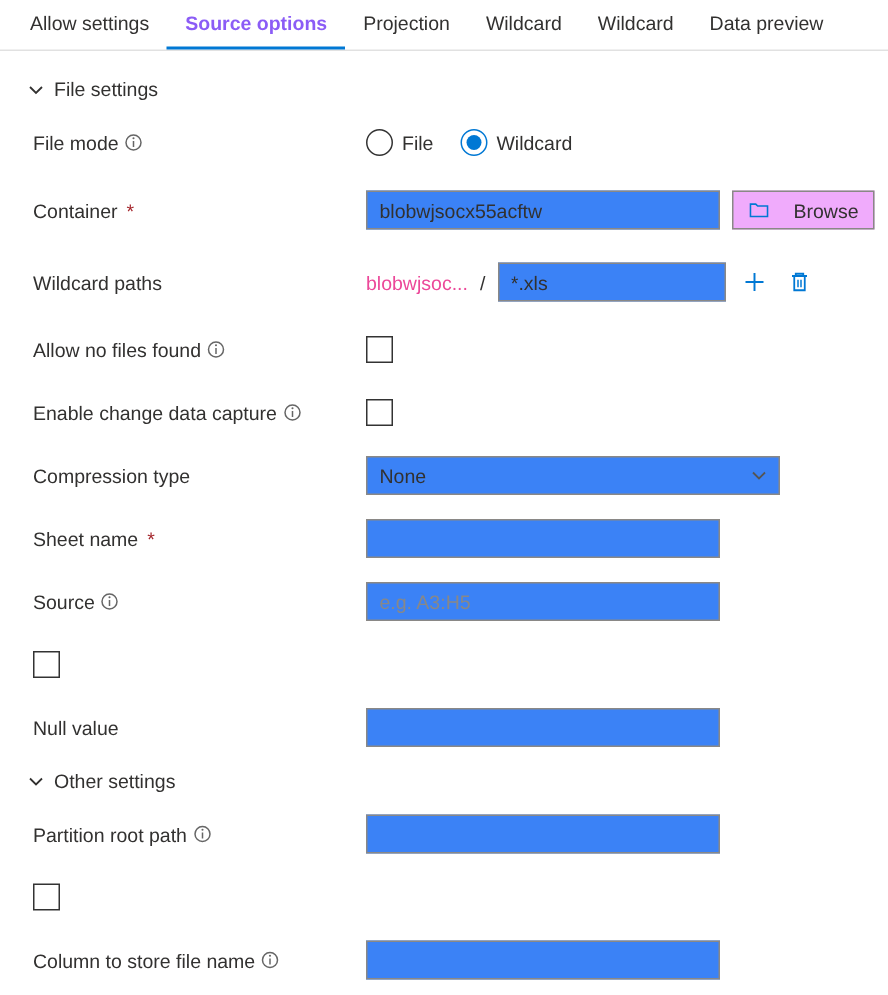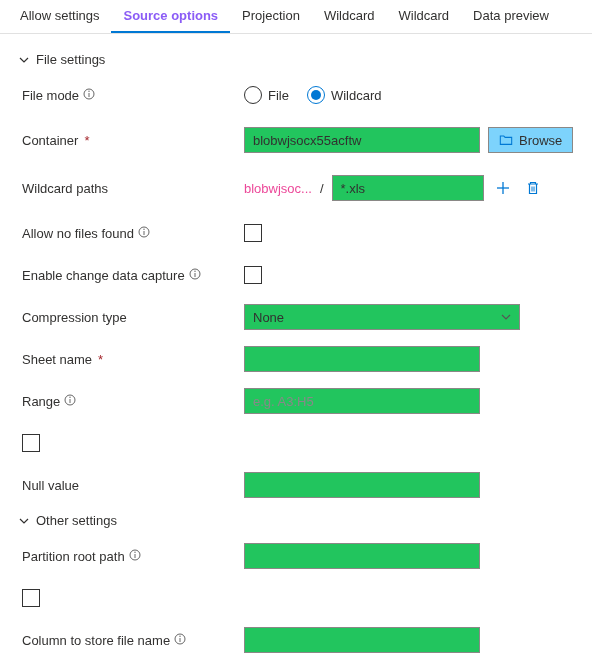--- a/index.html
+++ b/index.html
@@ -52,21 +52,21 @@
     display: flex;
     align-items: center;
     min-height: 28px;
     margin-bottom: 14px;
   }
   .row.tall { min-height: 34px; }
   .label-col {
     width: 222px;
     flex-shrink: 0;
     display: flex;
-    align-items: flex-start;
+    align-items: center;
     gap: 4px;
     font-size: 13px;
   }
   .ctrl-col {
     flex: 1;
     display: flex;
     align-items: center;
     gap: 8px;
   }
   .req { color: #a4262c; margin-left: 2px;}
@@ -87,41 +87,41 @@
   .radio-dot {
     width:10px; height:10px; border-radius:50%; background:#0078d4; display:none;
   }
   .radio.checked .radio-dot { display:block; }
   input.txt, .select-box {
     border:1px solid #8a8886;
     height:26px;
     padding:2px 8px;
     font-size:13px;
     font-family:inherit;
-    background:#22c55e;
+    background:#3b82f6;
     color:#323130;
   }
   input.txt::placeholder { color:#888; }
   .w-full { width: 236px; }
   .w-sm { width: 152px; }
   .select-box {
     width:276px;
     display:flex; align-items:center; justify-content:space-between;
     cursor:pointer;
   }
   .select-box svg { width:10px; height:10px; color:#555; }
   .checkbox {
     width:18px; height:18px; border:1px solid #333; background:#fff; cursor:pointer;
     flex-shrink:0;
   }
   .btn {
     height:26px;
     border:1px solid #8a8886;
-    background:#7dd3fc;
-    display:flex; align-items:center; gap:6px;
+    background:#f0abfc;
+    display:flex; align-items:center; gap:16px;
     padding:0 10px;
     cursor:pointer;
     font-size:13px;
     color:#323130;
   }
   .btn svg { width:14px; height:14px; color:#0078d4; }
   .icon-btn {
     width:22px; height:22px;
     display:flex; align-items:center; justify-content:center;
     cursor:pointer; color:#0078d4;
@@ -271,21 +271,21 @@
       <span>Sheet name</span>
       <span class="req">*</span>
     </div>
     <div class="ctrl-col">
       <input class="txt w-full" style="">
     </div>
   </div>
 
   <div class="row">
     <div class="label-col">
-      <span>Range</span>
+      <span>Source</span>
       <span class="info-ic">
         <svg viewBox="0 0 12 12">
             <circle cx="6" cy="6" r="5" fill="none" stroke="currentColor"></circle>
             <line x1="6" y1="5" x2="6" y2="9" stroke="currentColor"></line>
             <circle cx="6" cy="3.2" r="0.7" fill="currentColor"></circle>
           </svg>
       </span>
     </div>
     <div class="ctrl-col">
       <input class="txt w-full" placeholder="e.g. A3:H5" style="">

